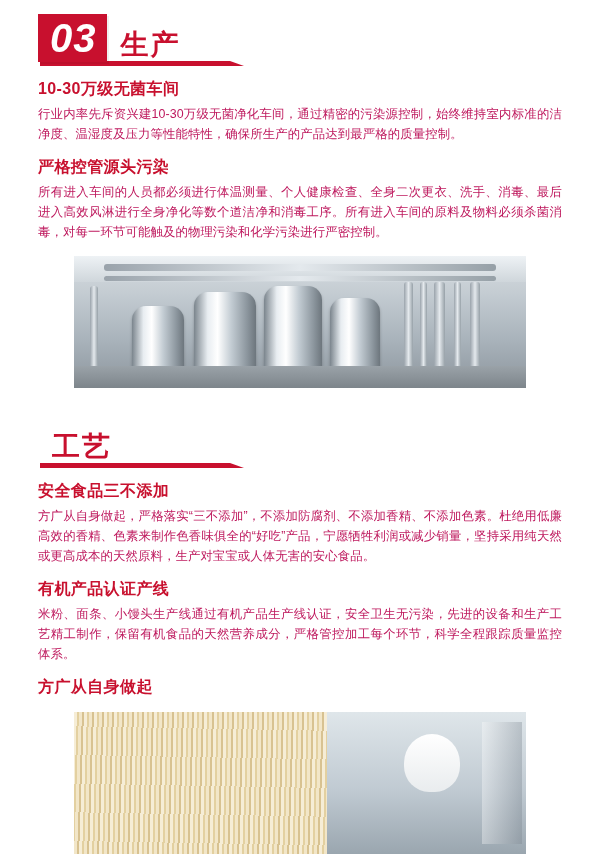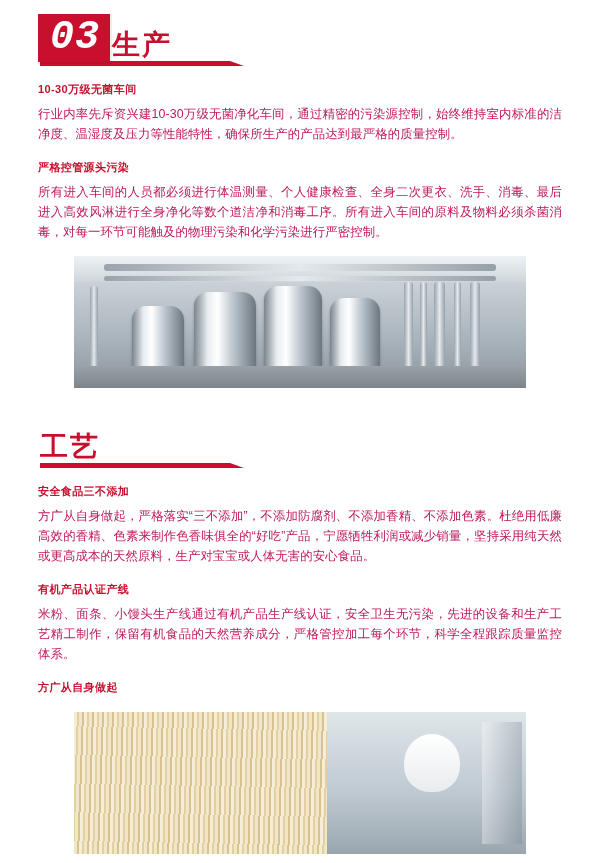--- a/index.html
+++ b/index.html
@@ -30,37 +30,37 @@
     margin-bottom: 10px;
   }
   .head-inner {
     display: flex;
     align-items: flex-end;
     height: 52px;
   }
   .num-badge {
     background: #c8102e;
     color: #ffffff;
-    font-family: Liberation Mono, monospace;
+    font-family: Liberation Sans, sans-serif;
     font-weight: bold;
     font-style: italic;
     font-size: 40px;
     line-height: 46px;
     padding: 1px 10px 1px 12px;
     letter-spacing: 1px;
     position: relative;
     z-index: 2;
     box-shadow: 2px 2px 0 rgba(0,0,0,0.06);
   }
   .sec-title {
     color: #c8102e;
     font-size: 28px;
     font-weight: bold;
     line-height: 34px;
-    margin-left: 2px;
+    margin-left: 14px;
     letter-spacing: 2px;
     position: relative;
     z-index: 2;
   }
   .head-underline {
     position: absolute;
     left: 2px;
     bottom: 0px;
     width: 190px;
     height: 5px;
@@ -74,21 +74,21 @@
     width: 0;
     height: 0;
     border-left: 14px solid #c8102e;
     border-top: 5px solid transparent;
     z-index: 1;
   }
 
   
   .sub-title {
     color: #c8102e;
-    font-size: 11px;
+    font-size: 16px;
     font-weight: bold;
     line-height: 22px;
     margin: 12px 0 4px 0;
     letter-spacing: 0.4px;
   }
   .body-text {
     font-size: 12.4px;
     line-height: 20px;
     color: #be185d;
     text-align: justify;

